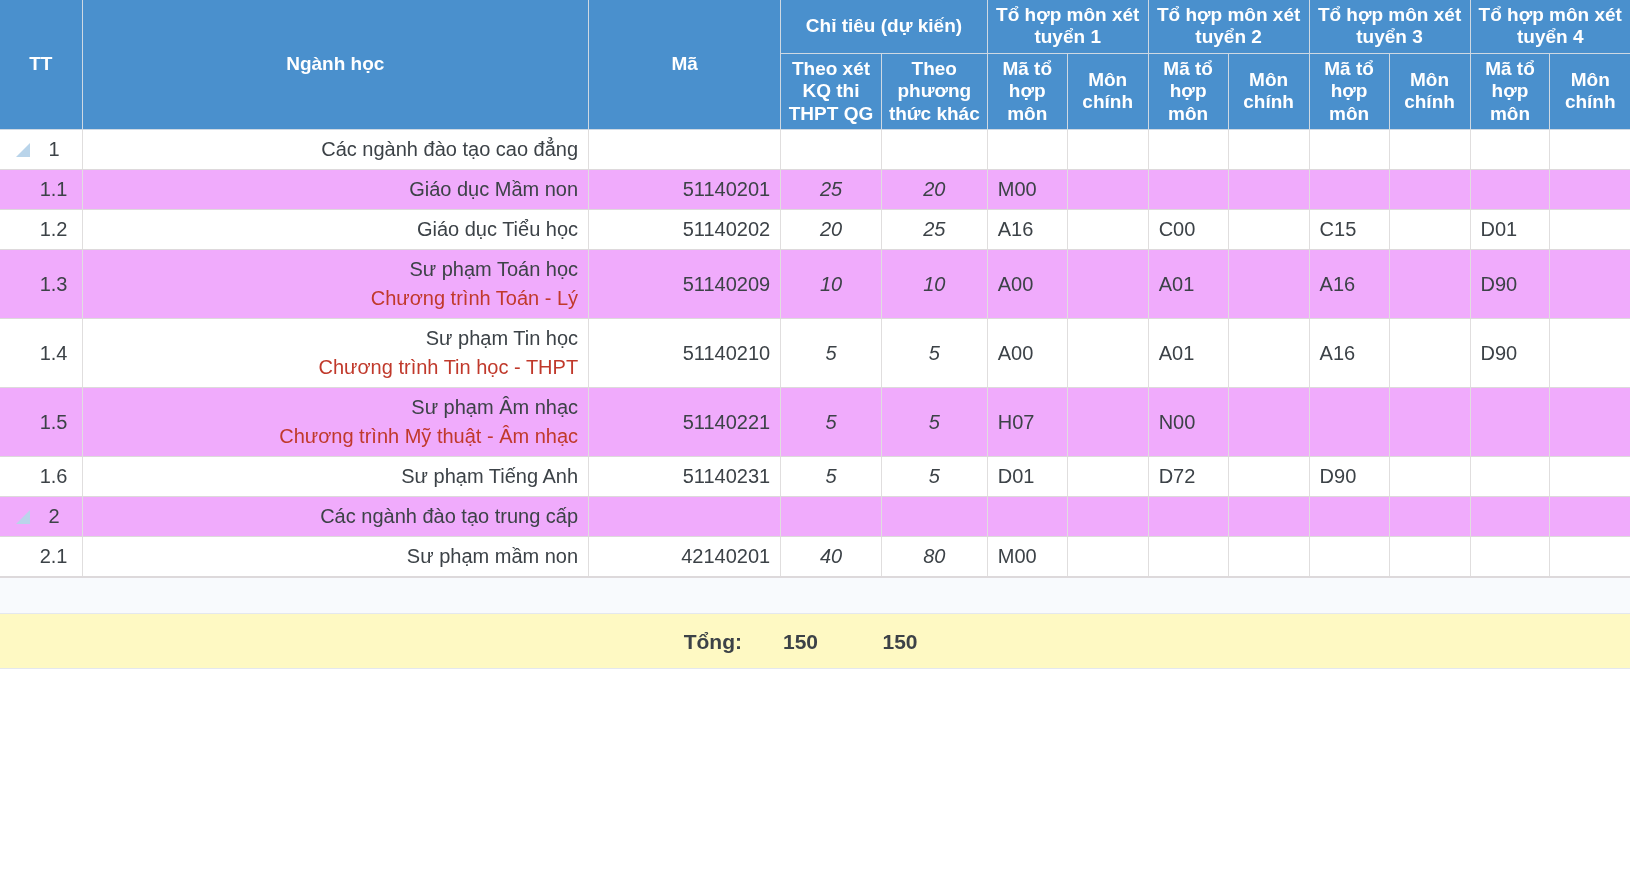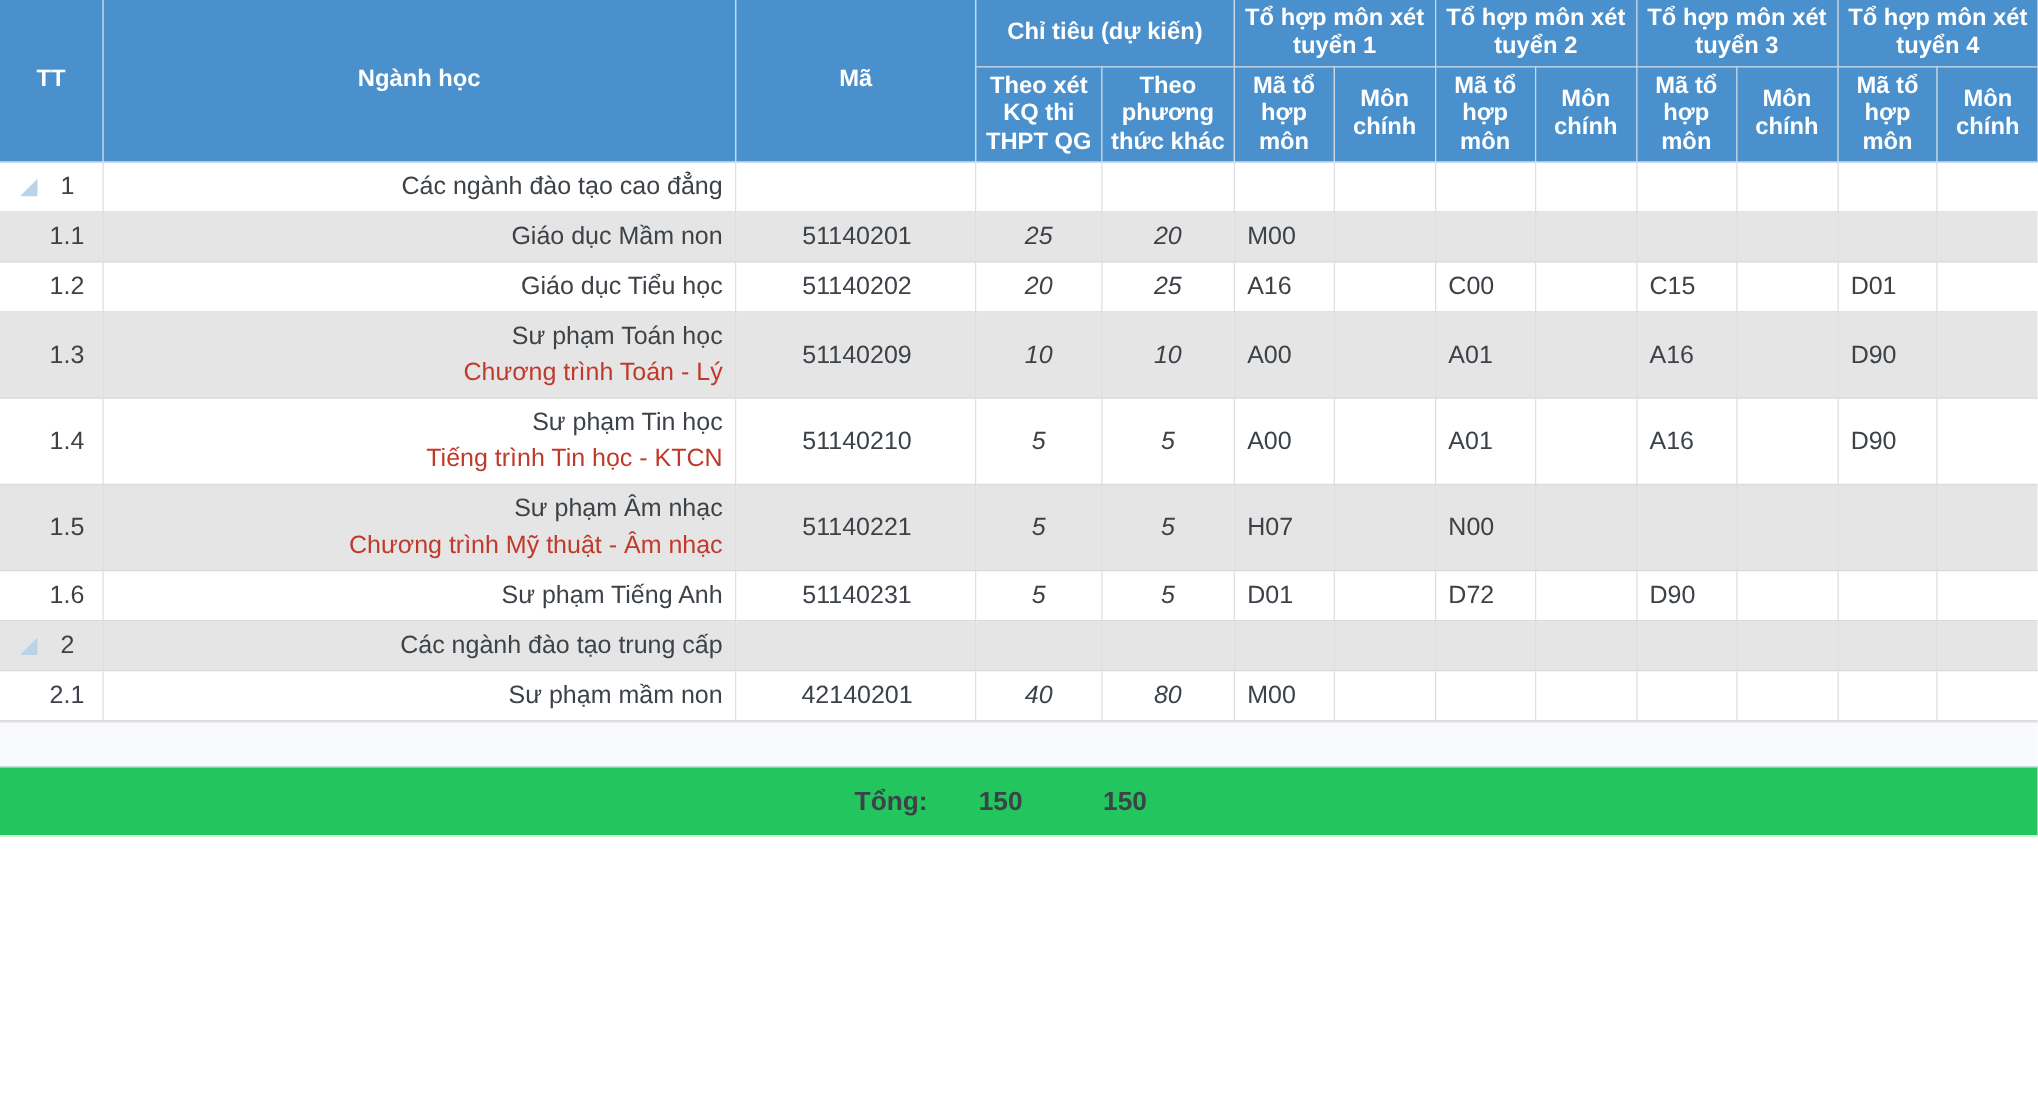--- a/index.html
+++ b/index.html
@@ -51,34 +51,34 @@
     font-size: 20px;
     color: #3c4247;
     padding: 6px 10px;
     vertical-align: middle;
     box-sizing: border-box;
     background: transparent;
   }
   tbody td.last-col { border-right: none; }
 
   tbody tr.row-odd  { background: #ffffff; }
-  tbody tr.row-even { background: #e5e5e5; }
+  tbody tr.row-even { background: #f0abfc; }
 
   td.c-tt {
     text-align: right;
     padding-right: 14px;
     font-size: 20px;
     white-space: nowrap;
   }
   td.c-name {
     text-align: right;
     font-size: 20px;
   }
   td.c-code {
-    text-align: center;
+    text-align: right;
     padding-left: 12px;
     font-size: 20px;
   }
   td.c-num {
     text-align: center;
     font-size: 20px;
     font-style: italic;
   }
   td.c-comb {
     text-align: left;
@@ -125,21 +125,21 @@
   .spacer-strip {
     height: 36px;
     background: #f8fafd;
     border-top: 1px solid #ddd9db;
     box-sizing: border-box;
     width: 1630px;
   }
   .total-bar {
     width: 1630px;
     height: 56px;
-    background: #22c55e;
+    background: #fef9c3;
     border-top: 1px solid #e4e8ee;
     border-bottom: 1px solid #e4e8ee;
     box-sizing: border-box;
     position: relative;
   }
   .total-label {
     position: absolute;
     left: 567px;
     top: 0;
     width: 185px;
@@ -299,21 +299,21 @@
           <td class="c-main"></td>
           <td class="c-comb">A16</td>
           <td class="c-main"></td>
           <td class="c-comb">D90</td>
           <td class="c-main last-col"></td>
         </tr>
         <tr class="row-odd">
           <td class="c-tt">1.4</td>
           <td class="c-name">
             <span class="name-main">Sư phạm Tin học</span>
-            <span class="name-sub">Tiếng trình Tin học - KTCN</span>
+            <span class="name-sub">Chương trình Tin học - THPT</span>
           </td>
           <td class="c-code">51140210</td>
           <td class="c-num">5</td>
           <td class="c-num">5</td>
           <td class="c-comb">A00</td>
           <td class="c-main"></td>
           <td class="c-comb">A01</td>
           <td class="c-main"></td>
           <td class="c-comb">A16</td>
           <td class="c-main"></td>

